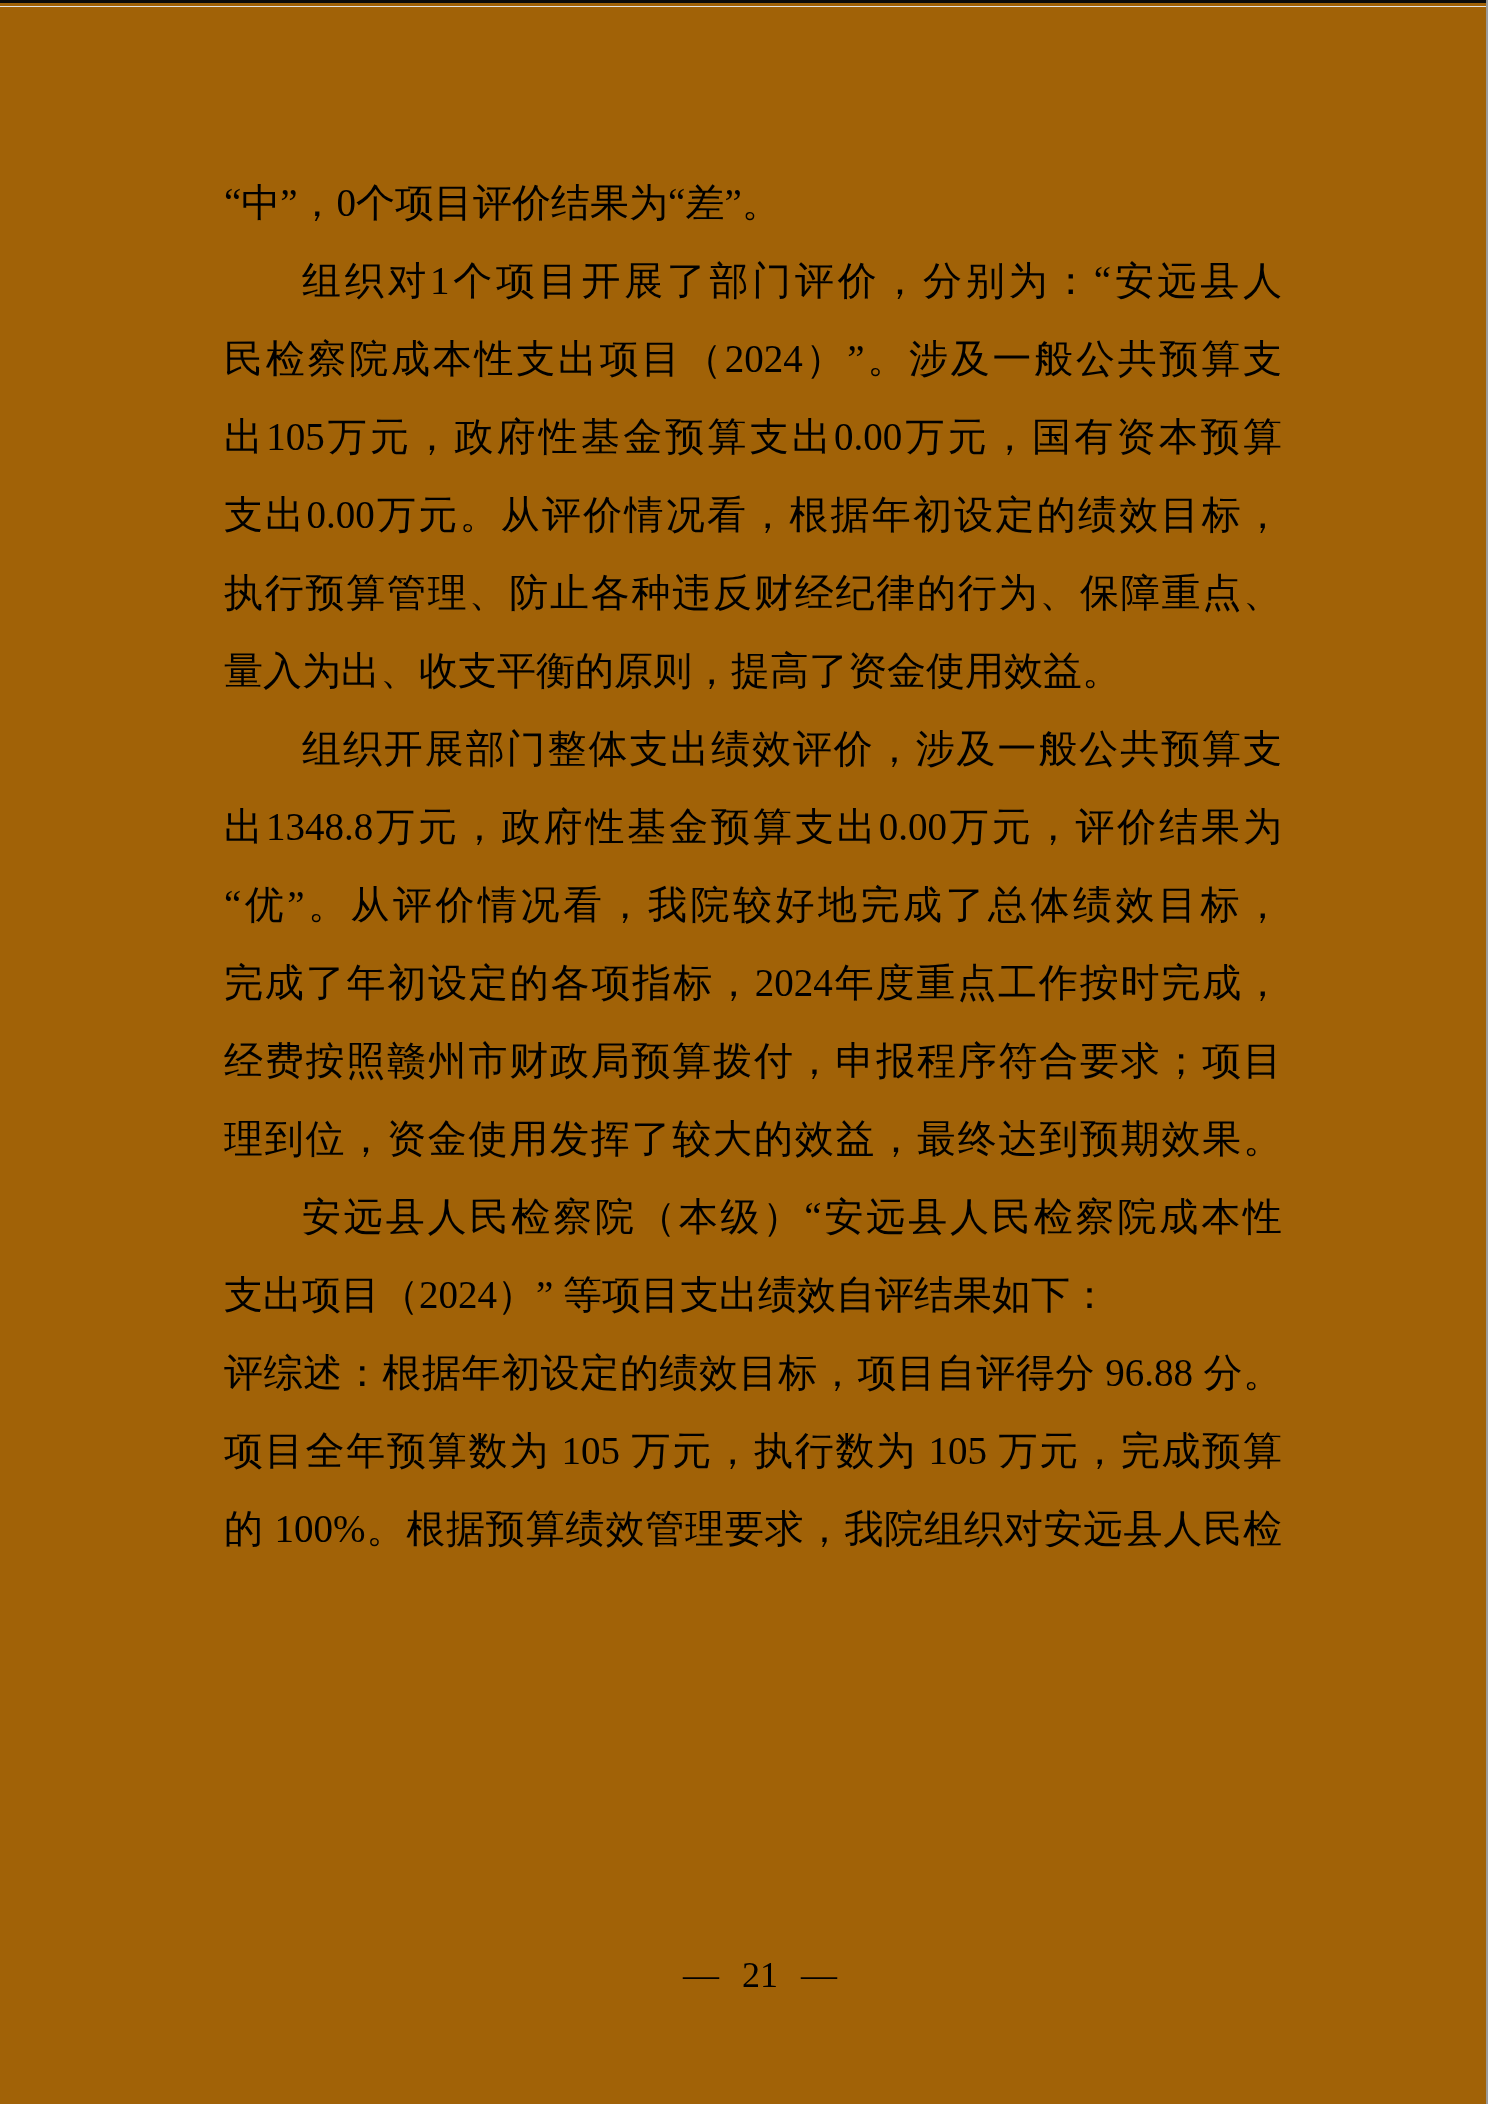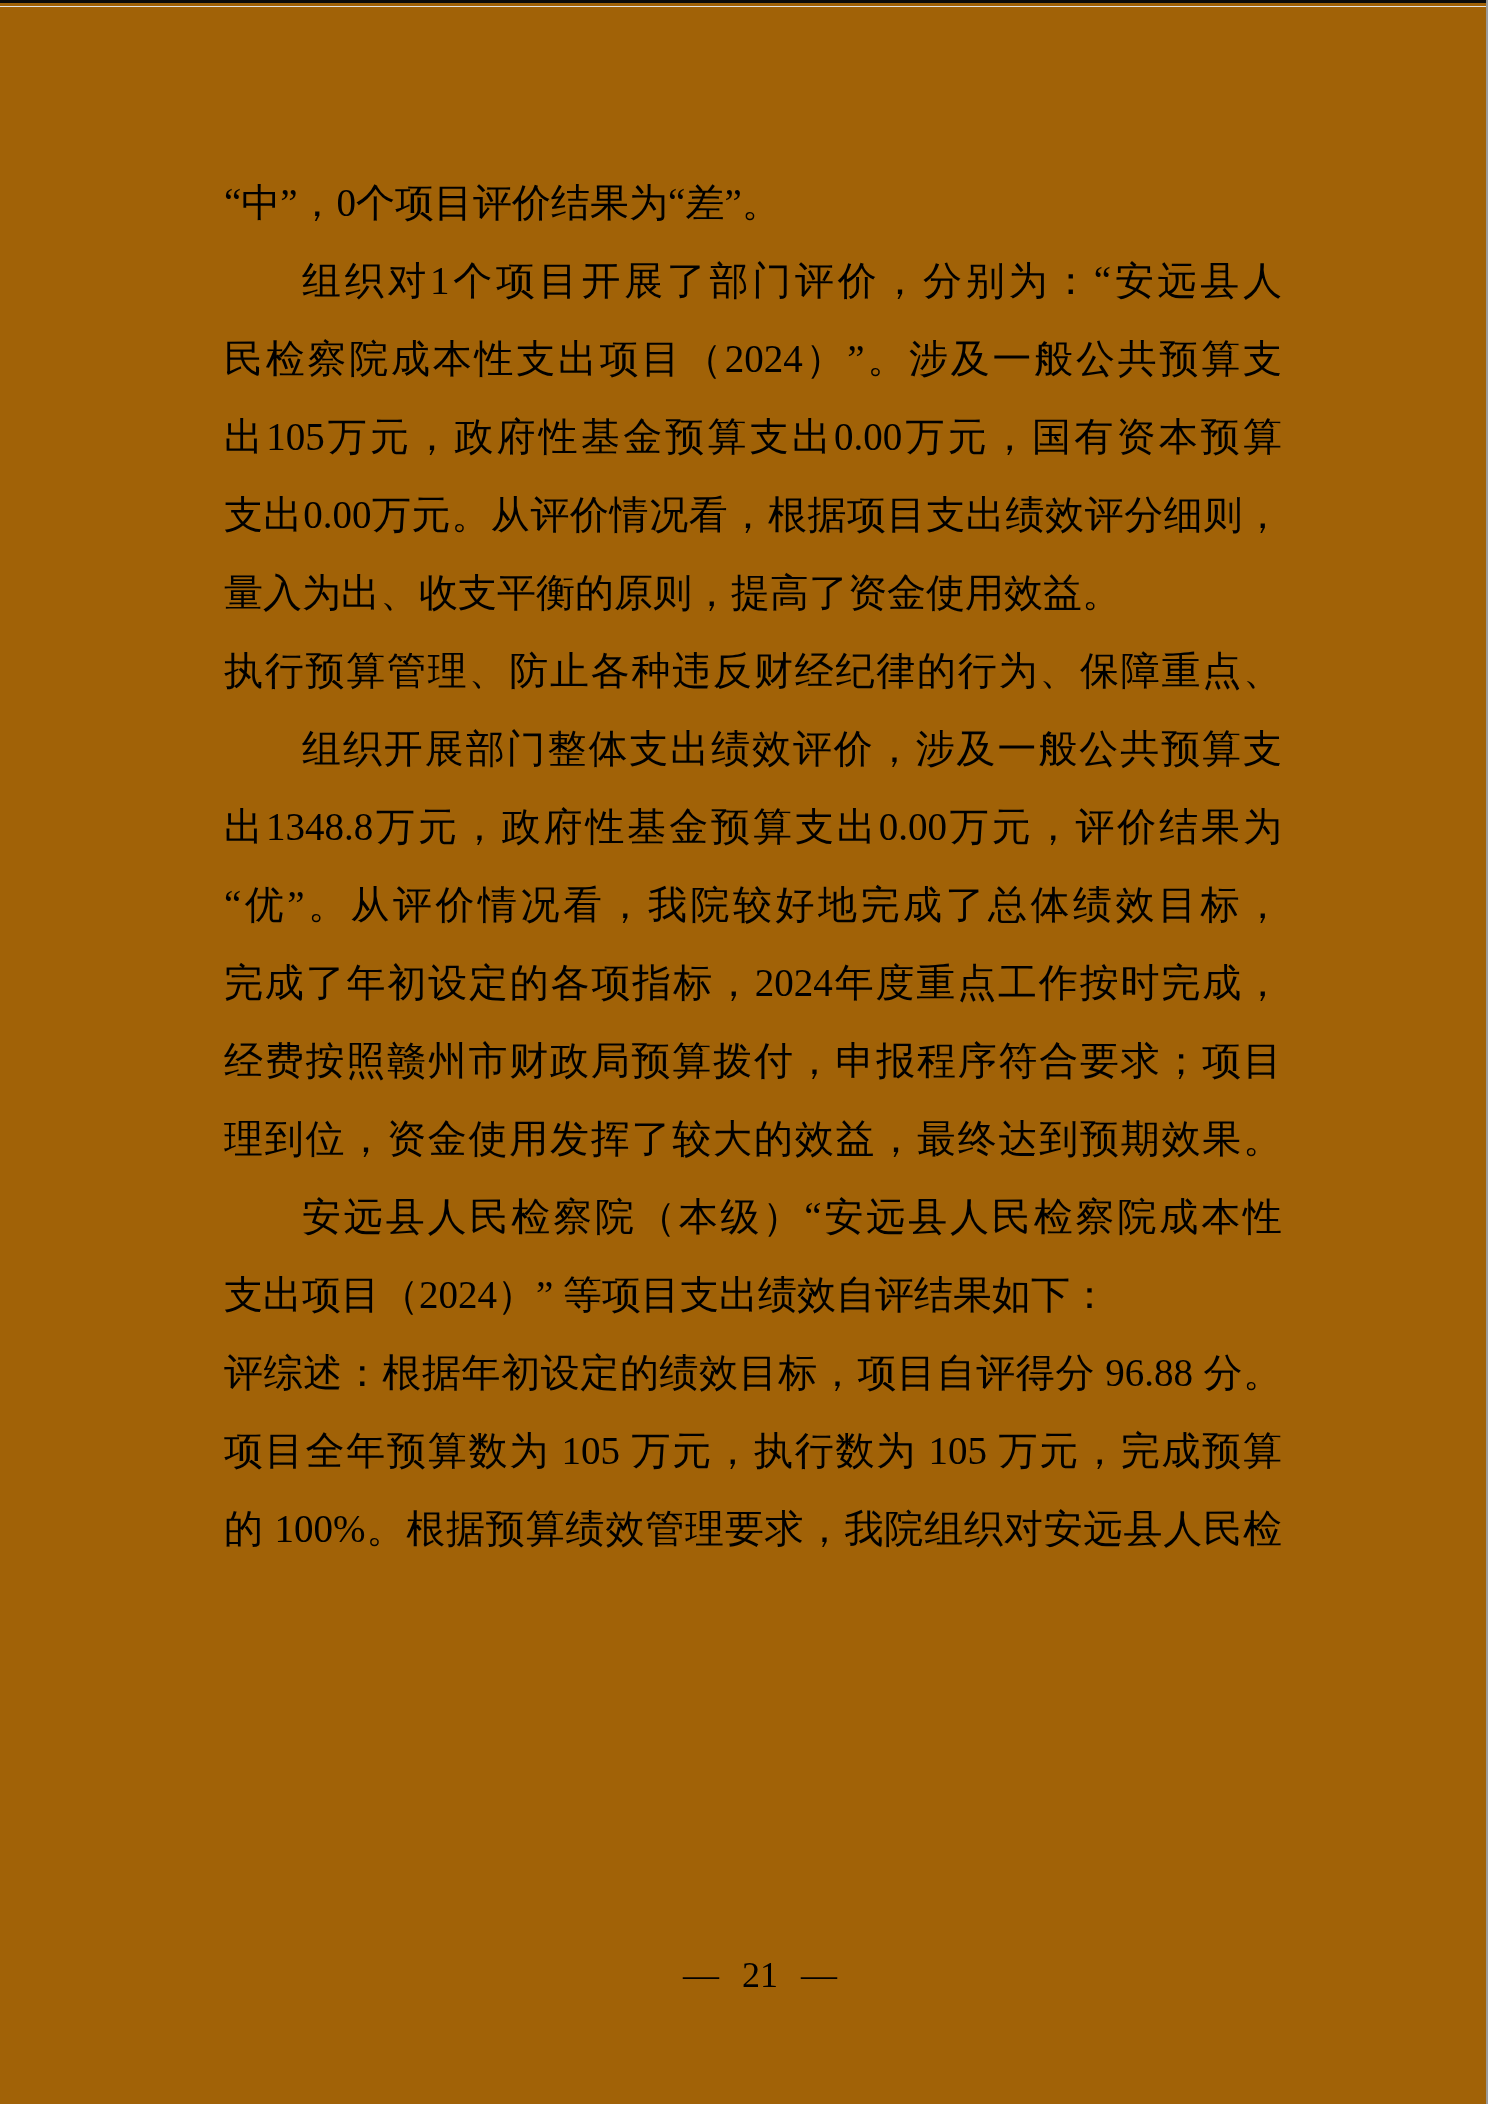--- a/index.html
+++ b/index.html
@@ -77,23 +77,23 @@
 
   <div class="edge-top"></div>
   <div class="edge-top-line"></div>
   <div class="edge-right"></div>
 
   <div class="doc-content">
     <div class="line">“中”，0个项目评价结果为“差”。</div>
     <div class="line justify indent">组织对1个项目开展了部门评价，分别为：“安远县人</div>
     <div class="line justify">民检察院成本性支出项目（2024）”。涉及一般公共预算支</div>
     <div class="line justify">出105万元，政府性基金预算支出0.00万元，国有资本预算</div>
-    <div class="line justify">支出0.00万元。从评价情况看，根据项目支出绩效评分细则，</div>
+    <div class="line justify">支出0.00万元。从评价情况看，根据年初设定的绩效目标，</div>
+    <div class="line justify">执行预算管理、防止各种违反财经纪律的行为、保障重点、</div>
     <div class="line">量入为出、收支平衡的原则，提高了资金使用效益。</div>
-    <div class="line justify">执行预算管理、防止各种违反财经纪律的行为、保障重点、</div>
     <div class="line justify indent">组织开展部门整体支出绩效评价，涉及一般公共预算支</div>
     <div class="line justify">出1348.8万元，政府性基金预算支出0.00万元，评价结果为</div>
     <div class="line justify">“优”。从评价情况看，我院较好地完成了总体绩效目标，</div>
     <div class="line justify">完成了年初设定的各项指标，2024年度重点工作按时完成，</div>
     <div class="line justify">经费按照赣州市财政局预算拨付，申报程序符合要求；项目</div>
     <div class="line justify">理到位，资金使用发挥了较大的效益，最终达到预期效果。</div>
     <div class="line justify indent">安远县人民检察院（本级）“安远县人民检察院成本性</div>
     <div class="line">支出项目（2024）” 等项目支出绩效自评结果如下：</div>
     <div class="line justify">评综述：根据年初设定的绩效目标，项目自评得分 96.88 分。</div>
     <div class="line justify">项目全年预算数为 105 万元，执行数为 105 万元，完成预算</div>

